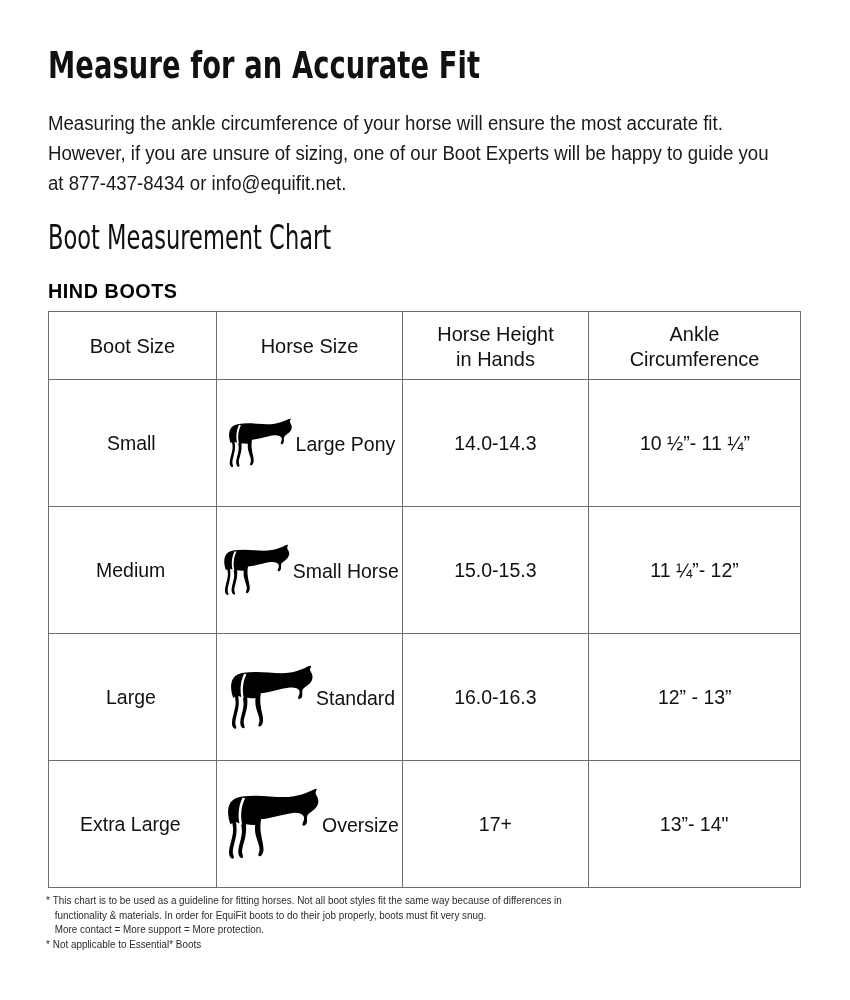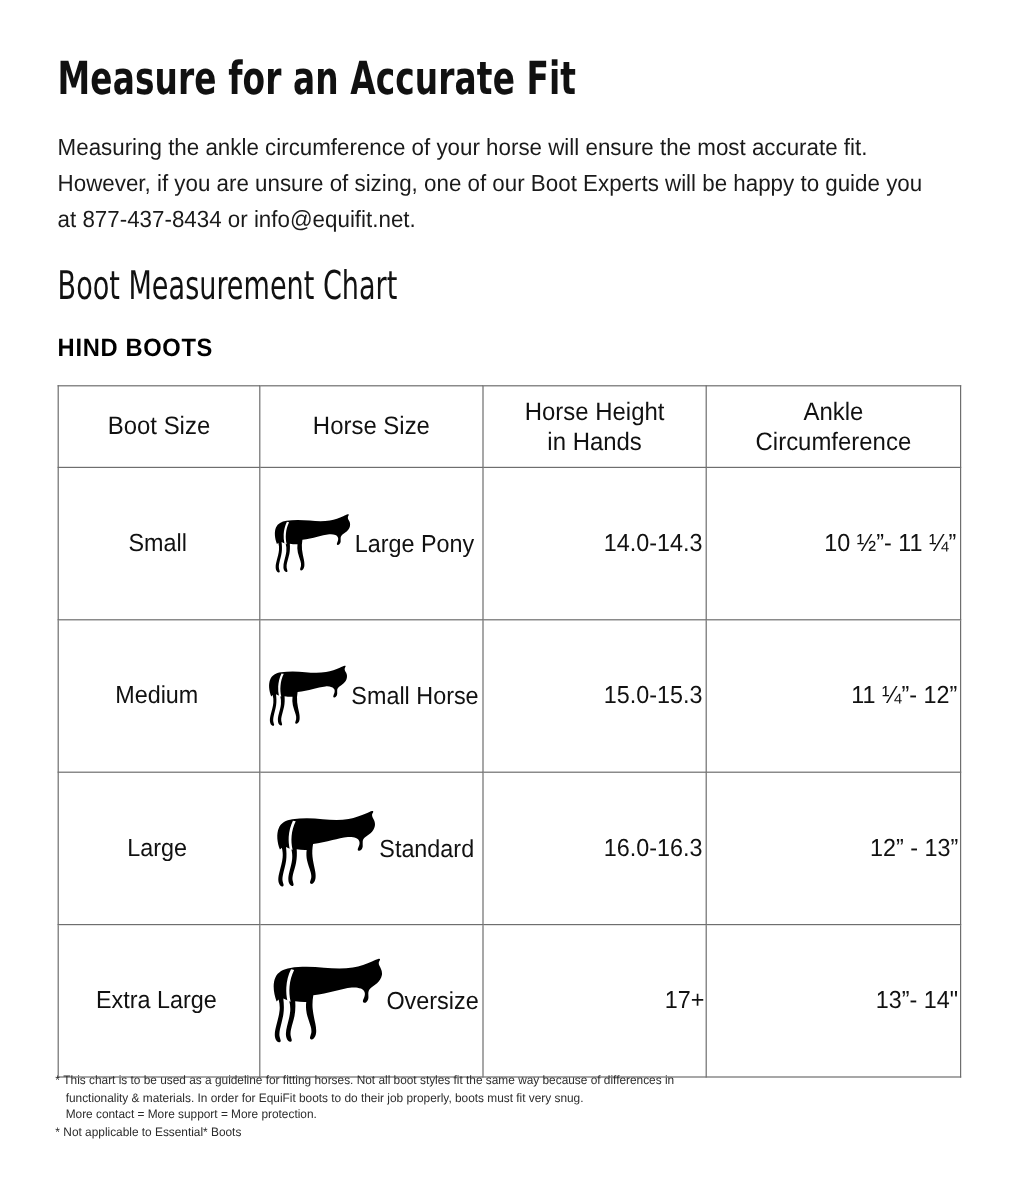--- a/index.html
+++ b/index.html
@@ -77,21 +77,21 @@
     transform: scaleX(0.94);
     transform-origin: left top;
     white-space: nowrap;
     color: #000000;
   }
 
   
   .chart-table {
     position: absolute;
     left: 48px;
-    top: 321px;
+    top: 311px;
     width: 752px;
     border-collapse: collapse;
     table-layout: fixed;
   }
   .chart-table td, .chart-table th {
     border: 1px solid #6e6e6e;
     padding: 0;
     vertical-align: middle;
     font-weight: 400;
   }
@@ -117,21 +117,21 @@
   .chart-table tbody td {
     height: 126px;
     font-size: 20.5px;
   }
   .cell-boot {
     text-align: center;
     padding-left: 16px;
   }
   .cell-boot span { display: inline-block; transform: scaleX(0.95); transform-origin: left center; }
   .cell-height, .cell-ankle {
-    text-align: right;
+    text-align: center;
   }
   .cell-height span, .cell-ankle span { display: inline-block; transform: scaleX(0.95); }
 
   .horse-cell {
     text-align: center;
     padding: 0;
   }
   .horse-wrap {
     display: flex;
     flex-direction: row;

